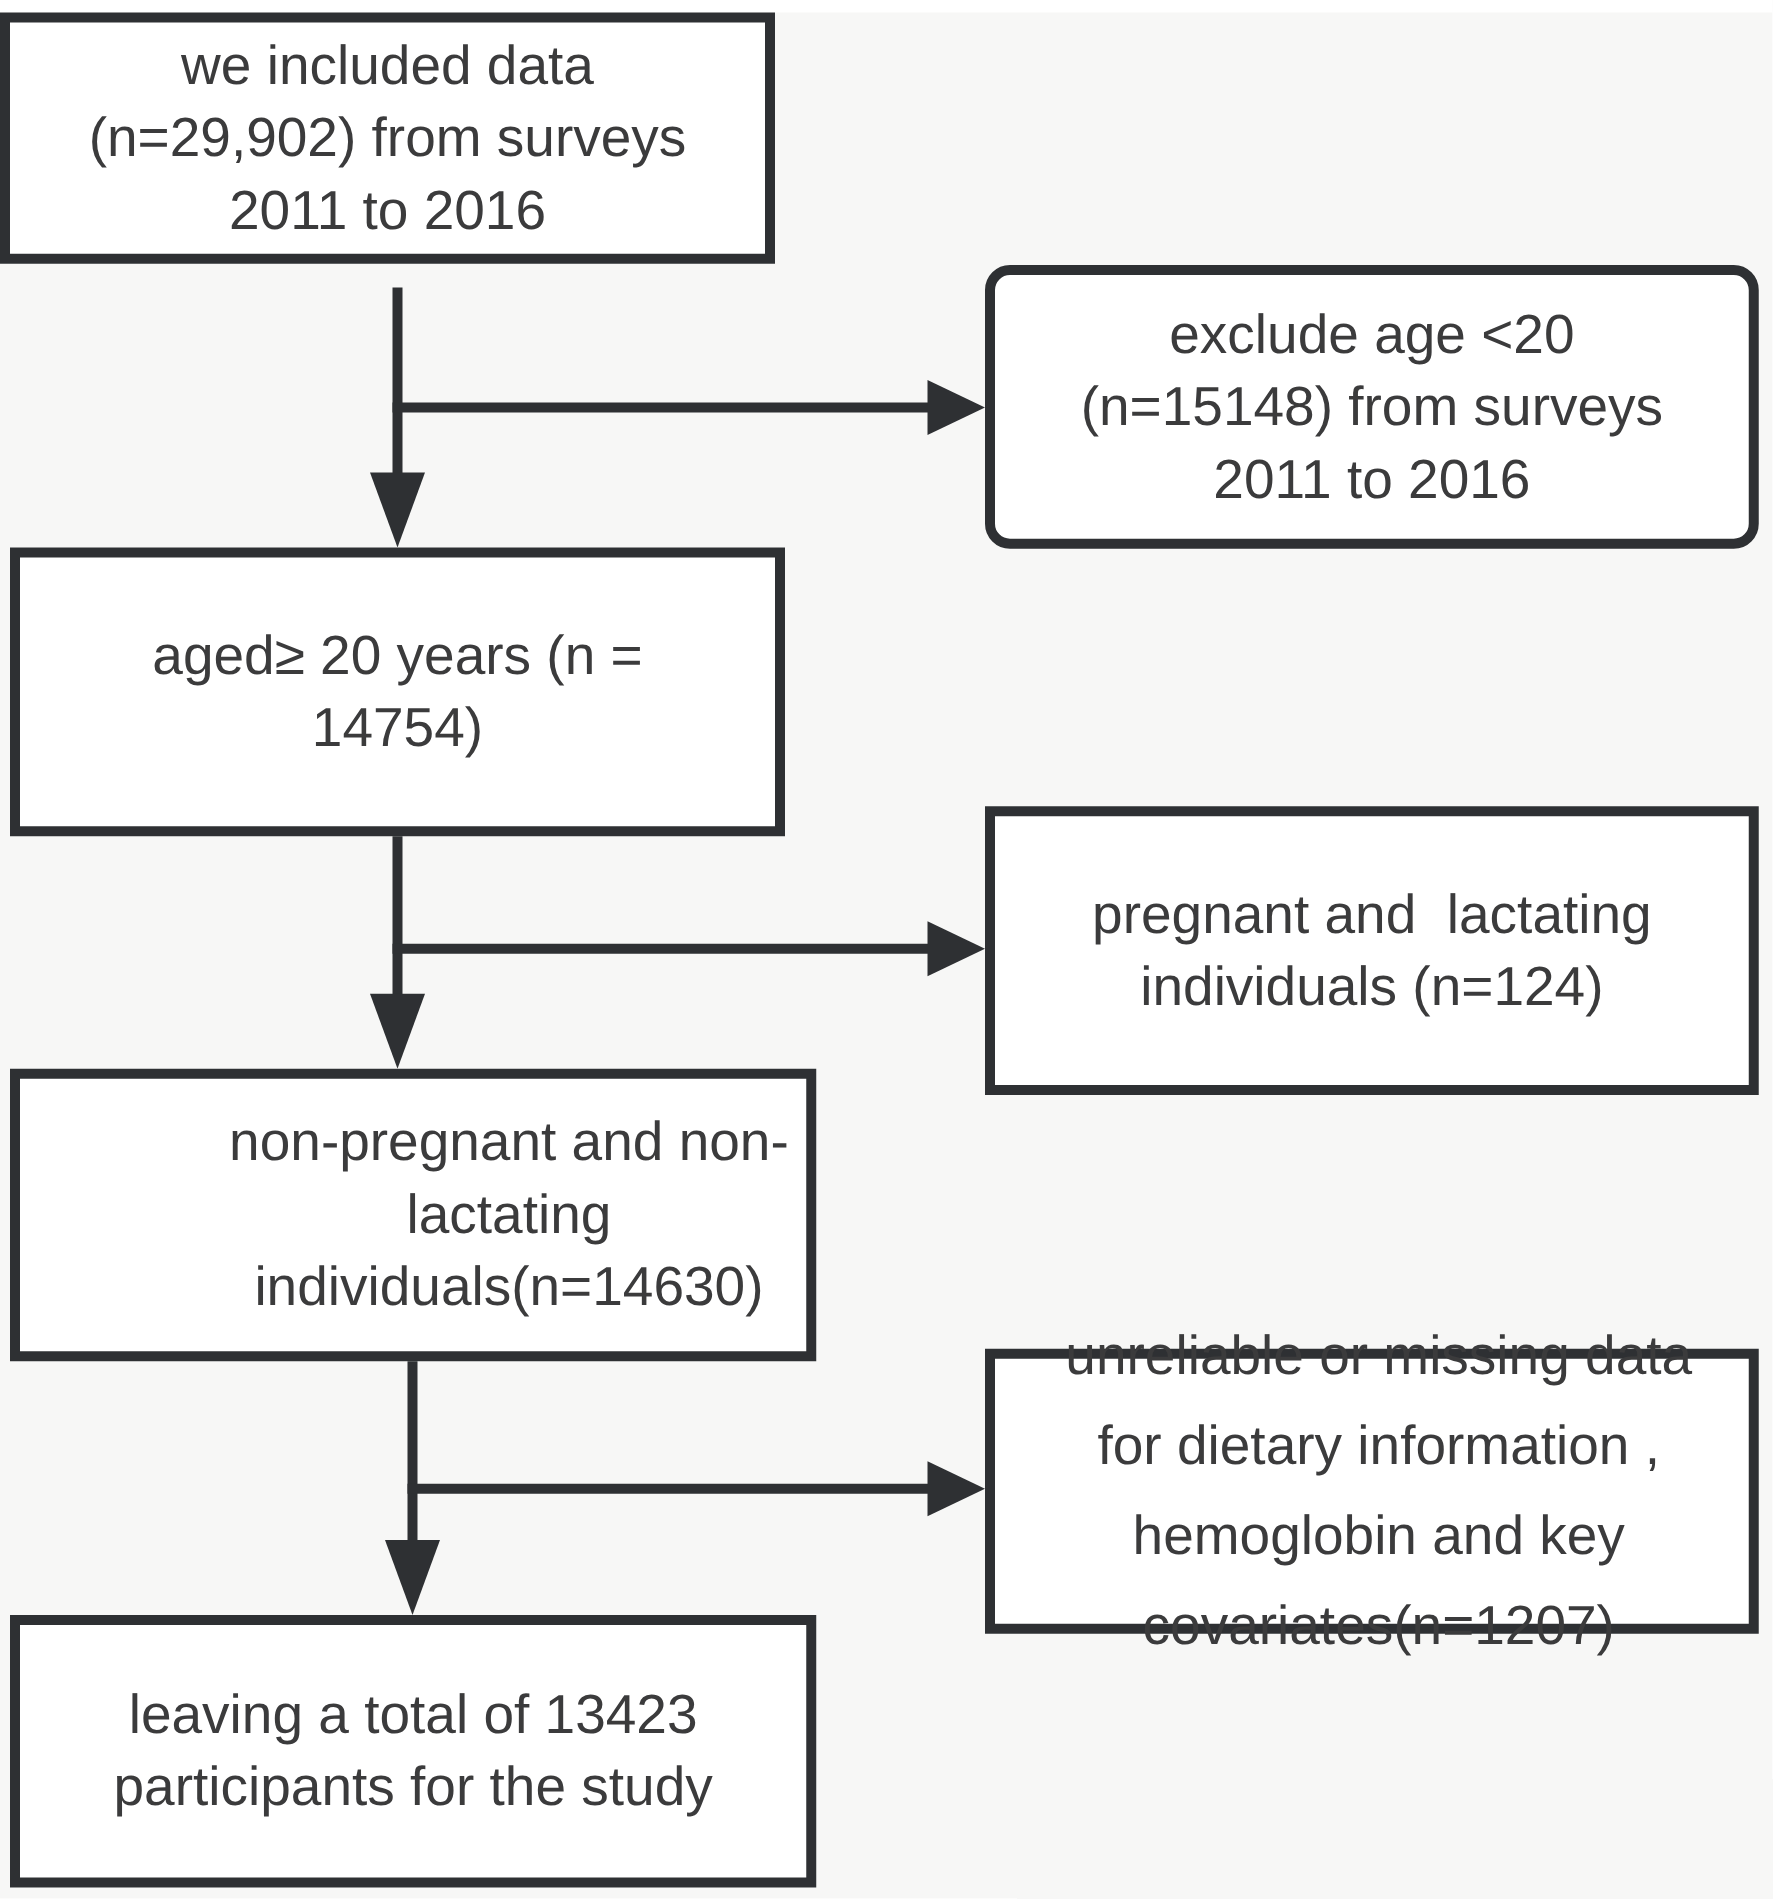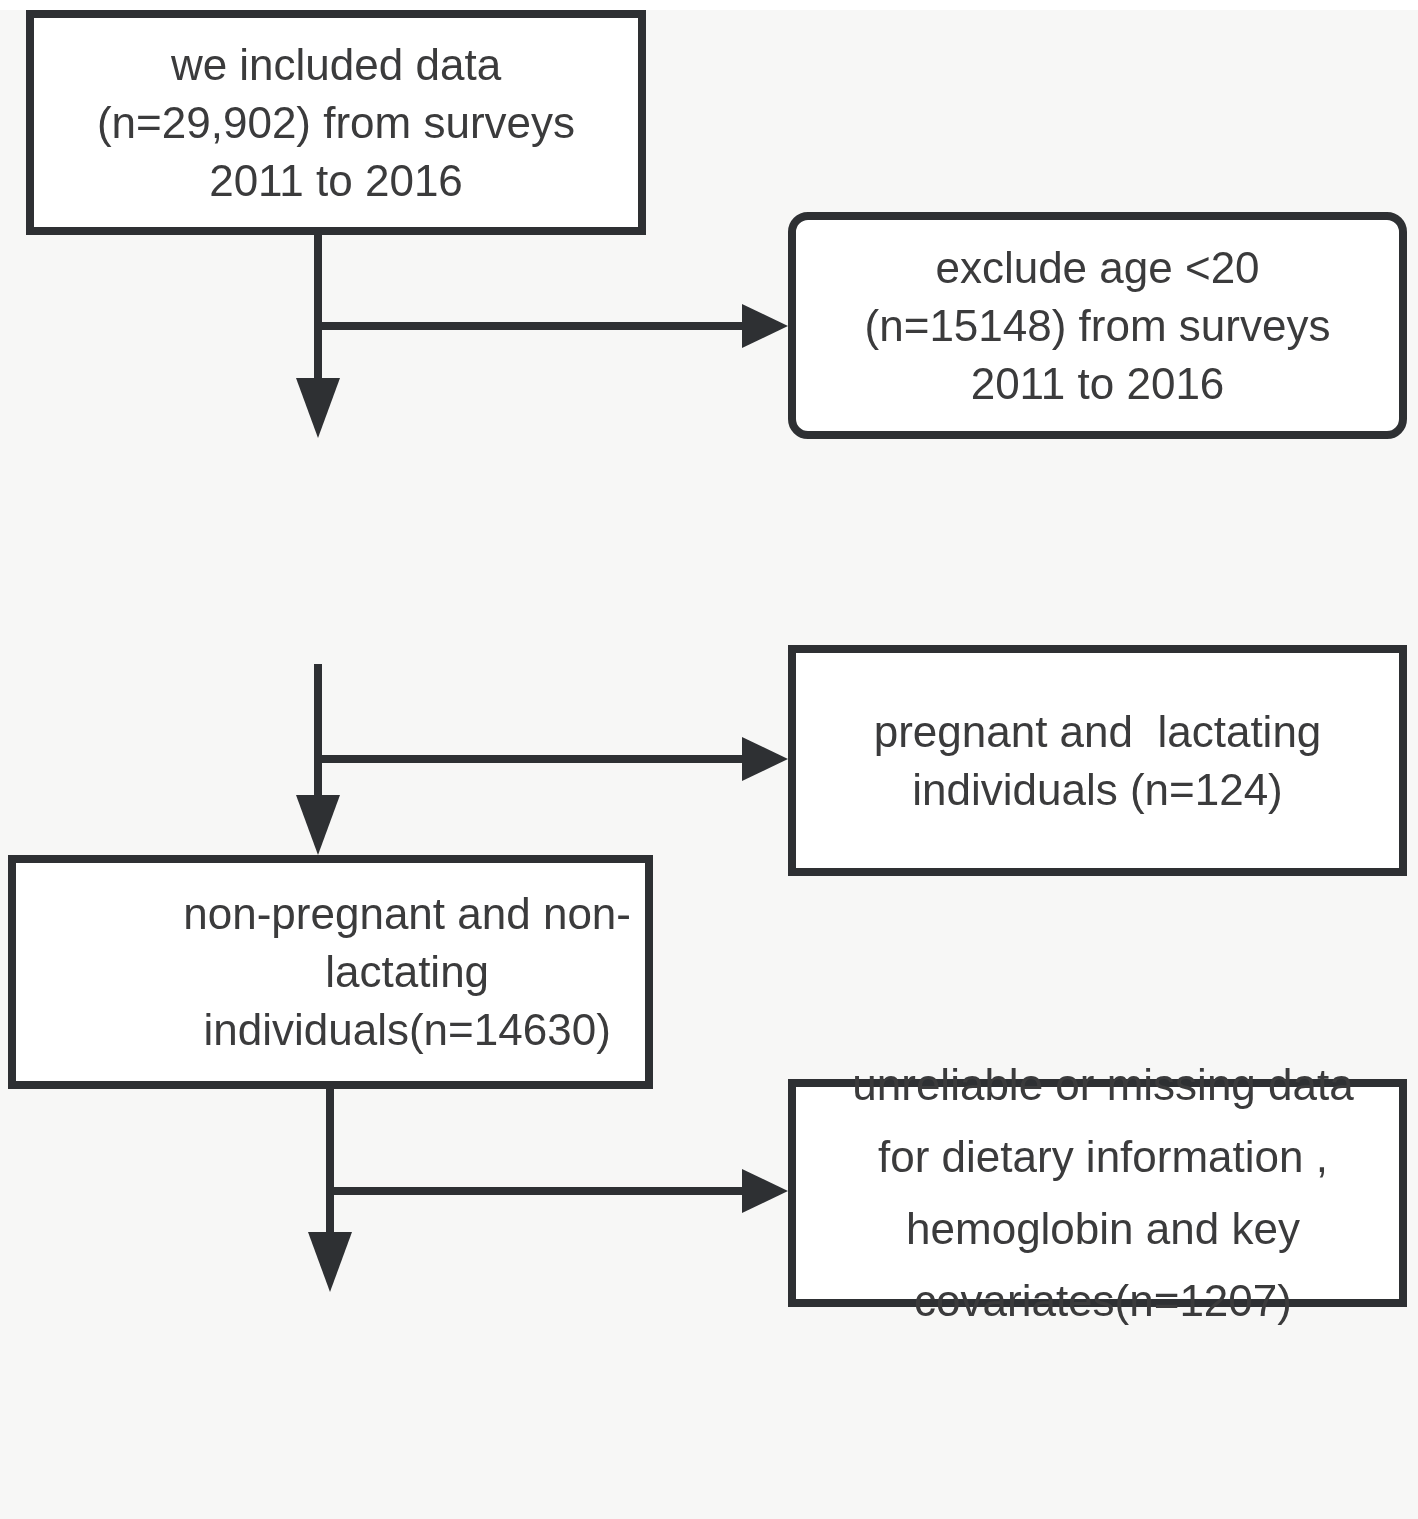--- a/index.html
+++ b/index.html
@@ -33,21 +33,21 @@
     justify-content: center;
     text-align: center;
     color: var(--text);
     font-size: 44px;
     line-height: 58px;
     white-space: pre-wrap;
     padding: 4px 14px;
   }
   .flow-box.tight { line-height: 72px; padding-left: 25px; }
   
-  .b1 { left: 26px;   top: 10px;   width: 620px; height: 225px; }
+  .b1 { left: 0;   top: 10px;   width: 620px; height: 201px; }
   .b2 { left: 8px;   top: 438px;  width: 620px; height: 231px; }
   .b3 { left: 8px;   top: 855px;  width: 645px; height: 234px; justify-content: flex-end; }
   .b4 { left: 8px;   top: 1292px; width: 645px; height: 218px; }
   
   .e1 { left: 788px; top: 212px;  width: 619px; height: 227px; border-radius: 20px; }
   .e2 { left: 788px; top: 645px;  width: 619px; height: 231px; }
   .e3 { left: 788px; top: 1079px; width: 619px; height: 228px; }
   .connectors {
     position: absolute;
     left: 0; top: 0;
@@ -94,24 +94,32 @@
       <line x1="326" y1="1191" x2="744" y2="1191"></line>
       <polygon points="742,1169 742,1213 788,1191"></polygon>
     </g>
   </svg>
 
   <div class="flow-box b1">
     <span>we included data
 (n=29,902) from surveys
 2011 to 2016</span>
   </div>
+  <div class="flow-box b2">
+    <span>aged≥ 20 years (n =
+14754)</span>
+  </div>
   <div class="flow-box b3">
     <span>non-pregnant and non-
 lactating
 individuals(n=14630)</span>
+  </div>
+  <div class="flow-box b4">
+    <span>leaving a total of 13423
+participants for the study</span>
   </div>
 
   <div class="flow-box e1">
     <span>exclude age &lt;20
 (n=15148) from surveys
 2011 to 2016</span>
   </div>
   <div class="flow-box e2">
     <span>pregnant and  lactating
 individuals (n=124)</span>

